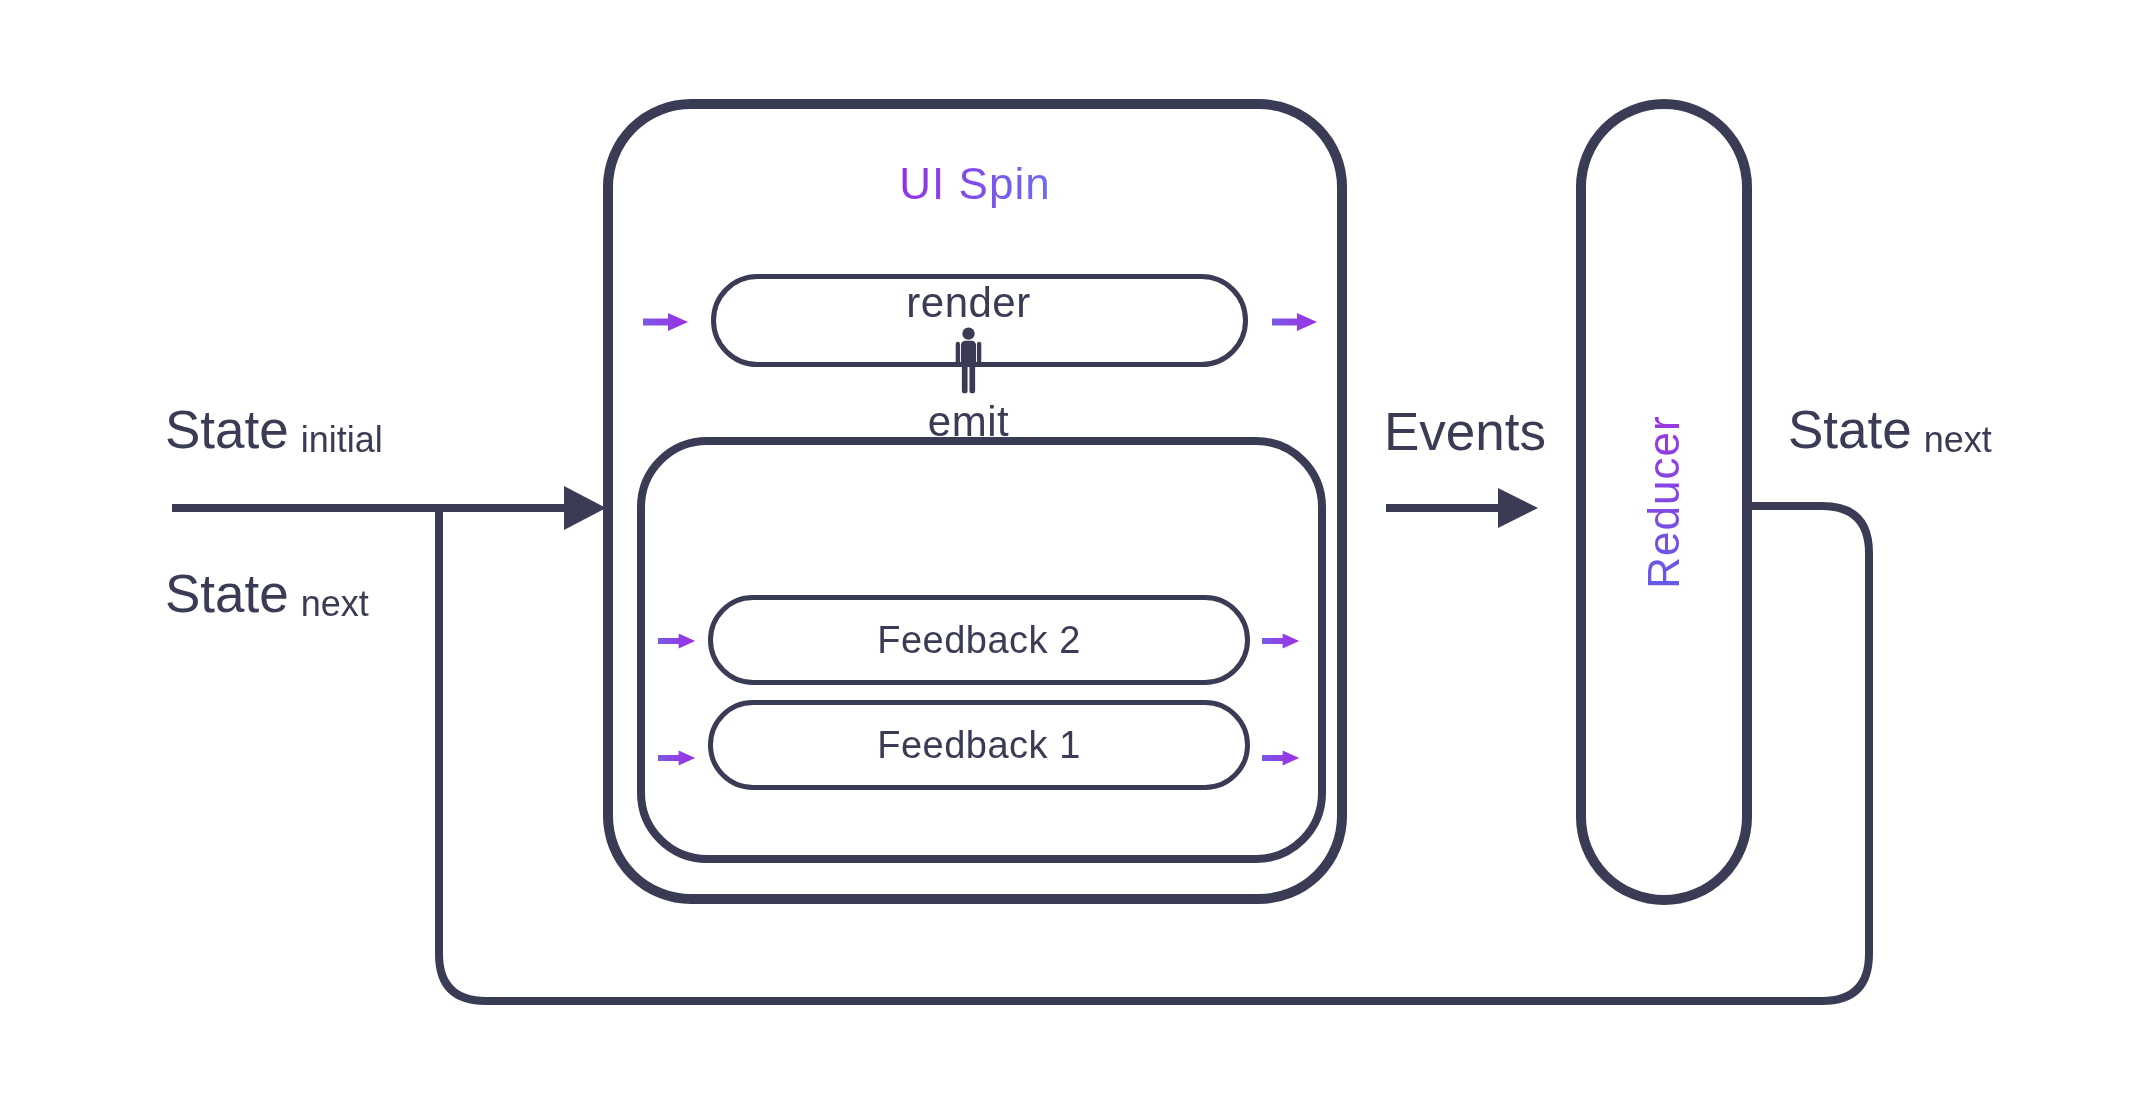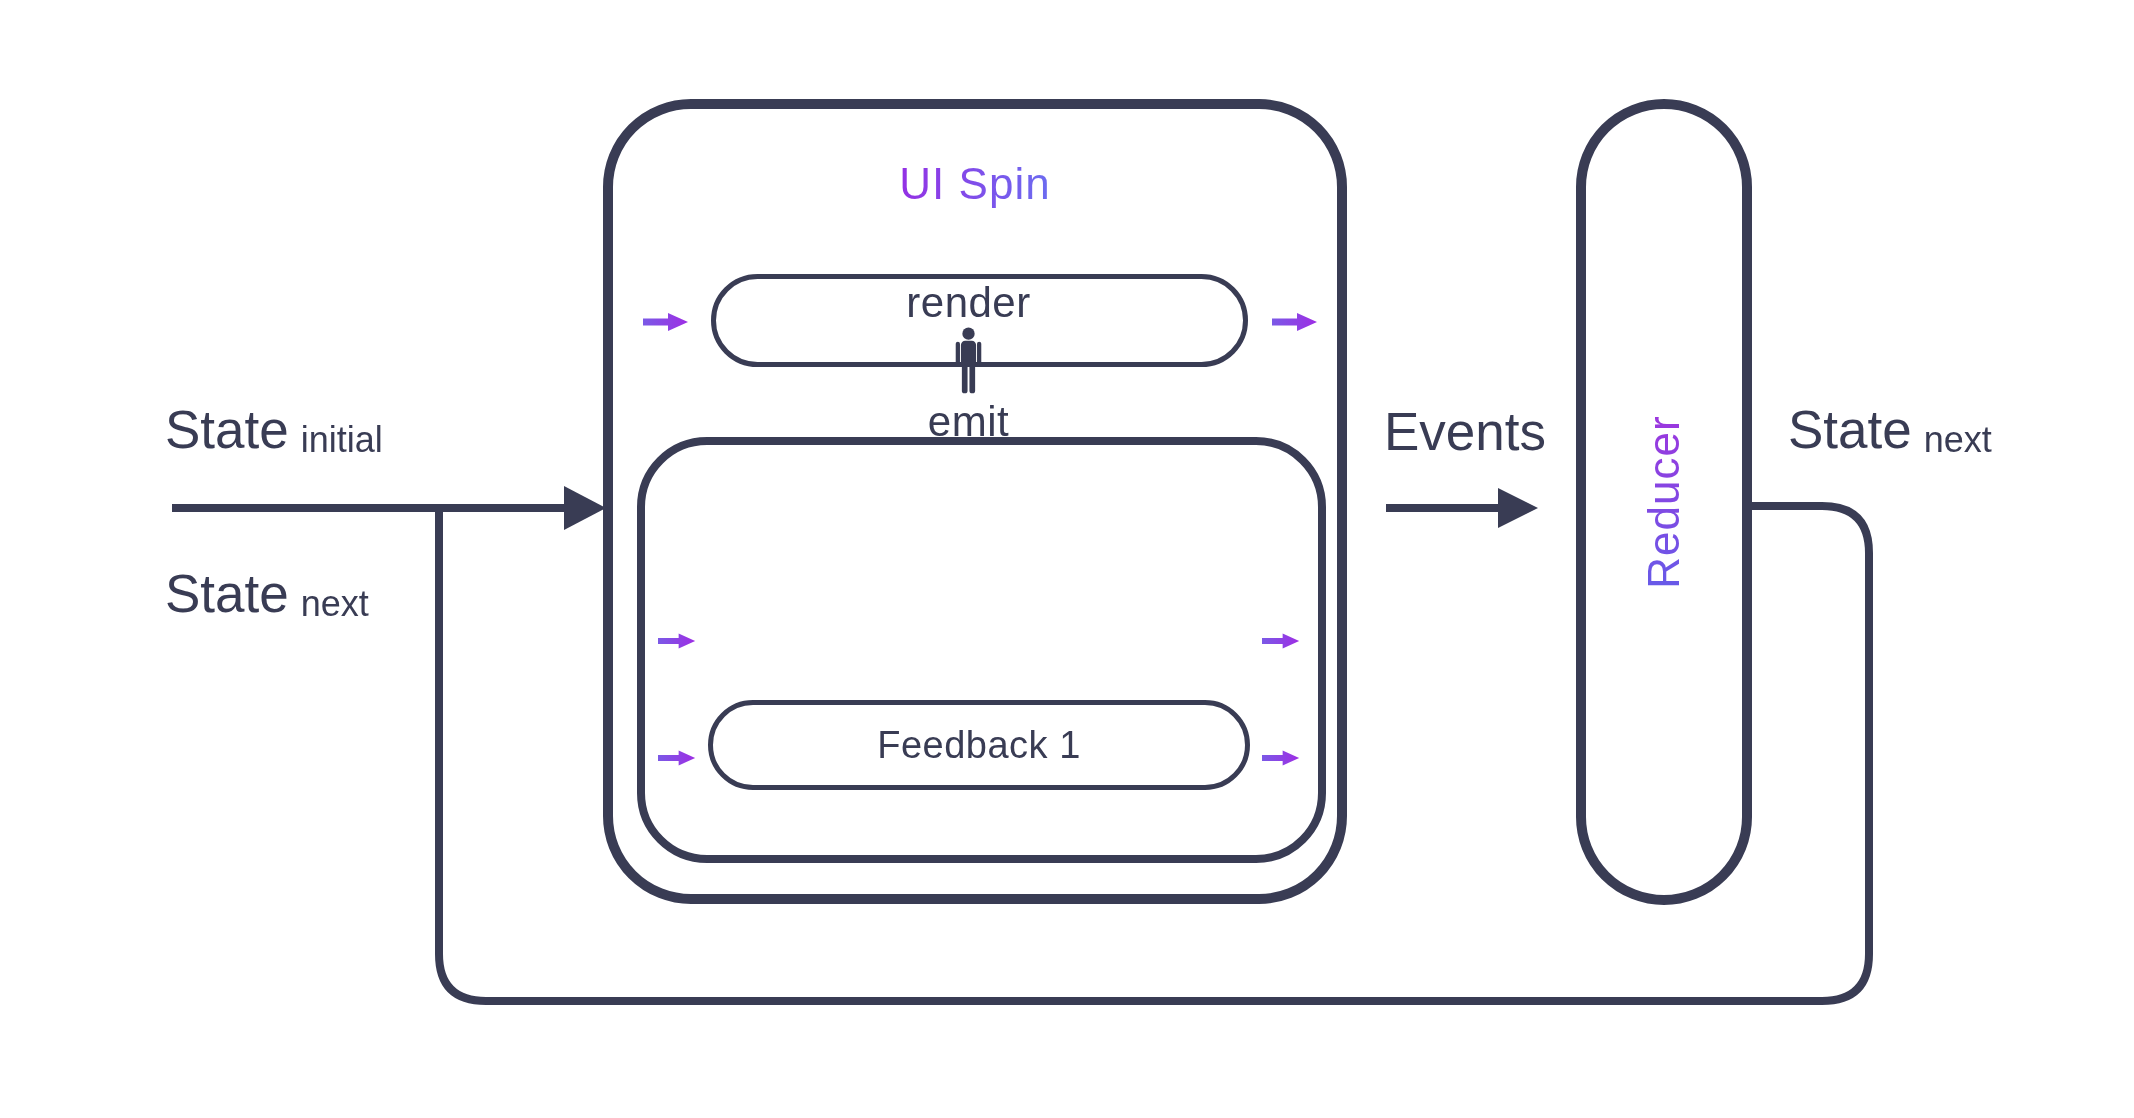--- a/index.html
+++ b/index.html
@@ -100,20 +100,23 @@
 
     <svg class="parrow a-render-right" viewBox="0 0 46 24">
       <path d="M0 8.5 H25 V3 L45 12 L25 21 V15.5 H0 Z" fill="url(#arrow-grad)"></path>
     </svg>
 
     <div class="spin-box">
 
       <svg class="parrow small a-fb2-left" viewBox="0 0 46 24">
         <path d="M0 8.5 H25 V3 L45 12 L25 21 V15.5 H0 Z" fill="url(#arrow-grad)"></path>
       </svg>
+      <div class="pill feedback-pill fb2">
+        <span class="fb-text">Feedback 2</span>
+      </div>
       <svg class="parrow small a-fb2-right" viewBox="0 0 46 24">
         <path d="M0 8.5 H25 V3 L45 12 L25 21 V15.5 H0 Z" fill="url(#arrow-grad)"></path>
       </svg>
 
       <svg class="parrow small a-fb1-left" viewBox="0 0 46 24">
         <path d="M0 8.5 H25 V3 L45 12 L25 21 V15.5 H0 Z" fill="url(#arrow-grad)"></path>
       </svg>
       <div class="pill feedback-pill fb1">
         <span class="fb-text">Feedback 1</span>
       </div>

